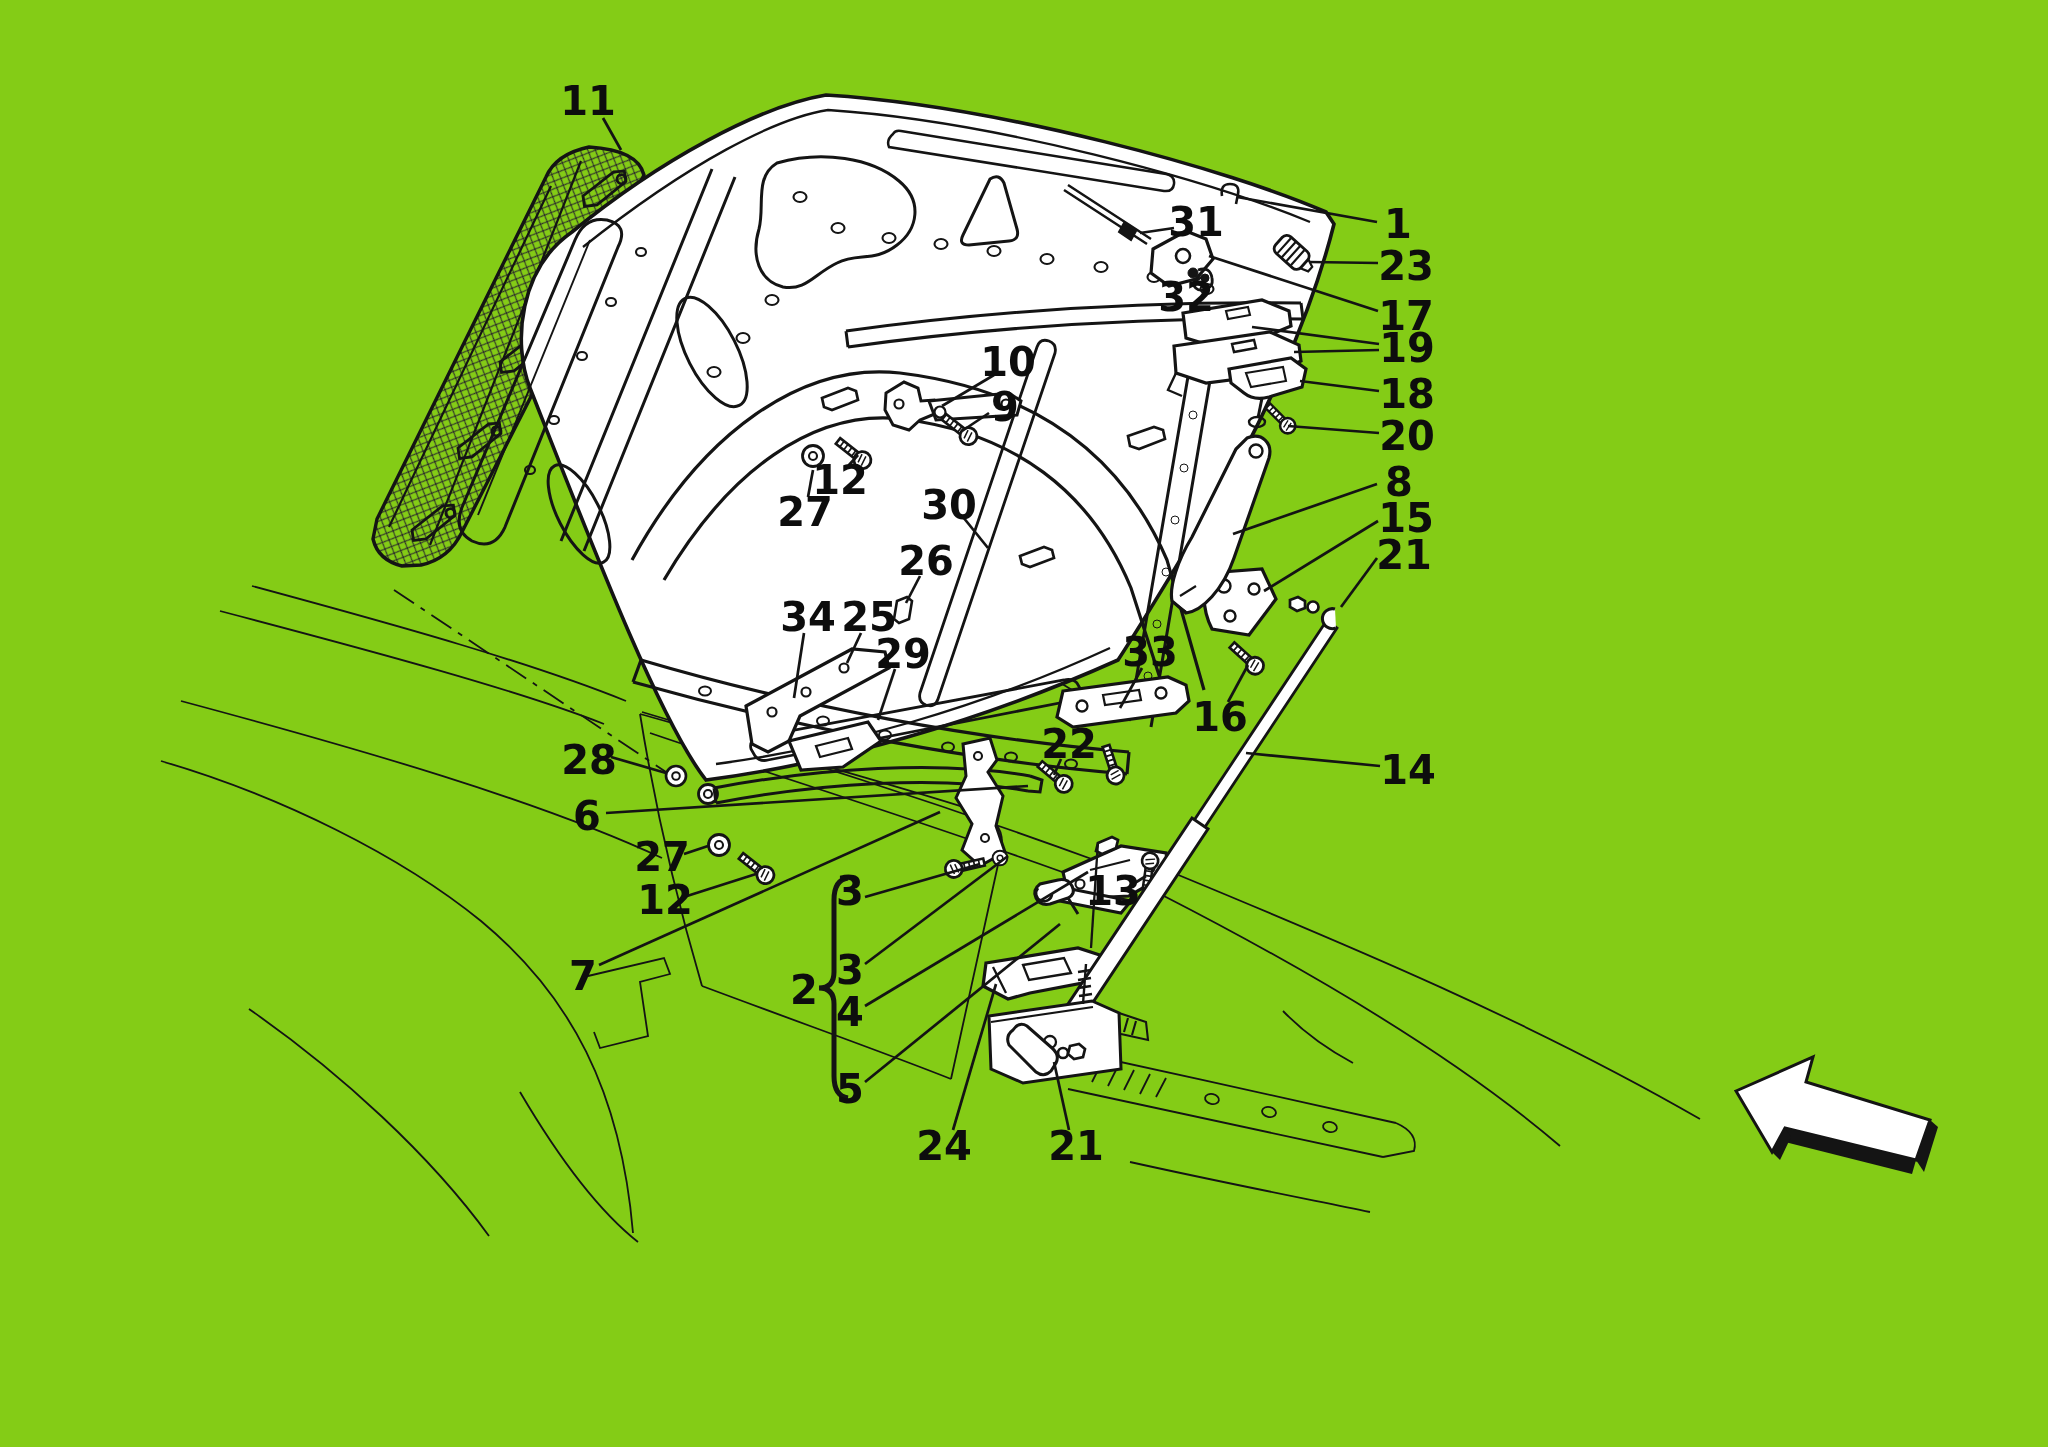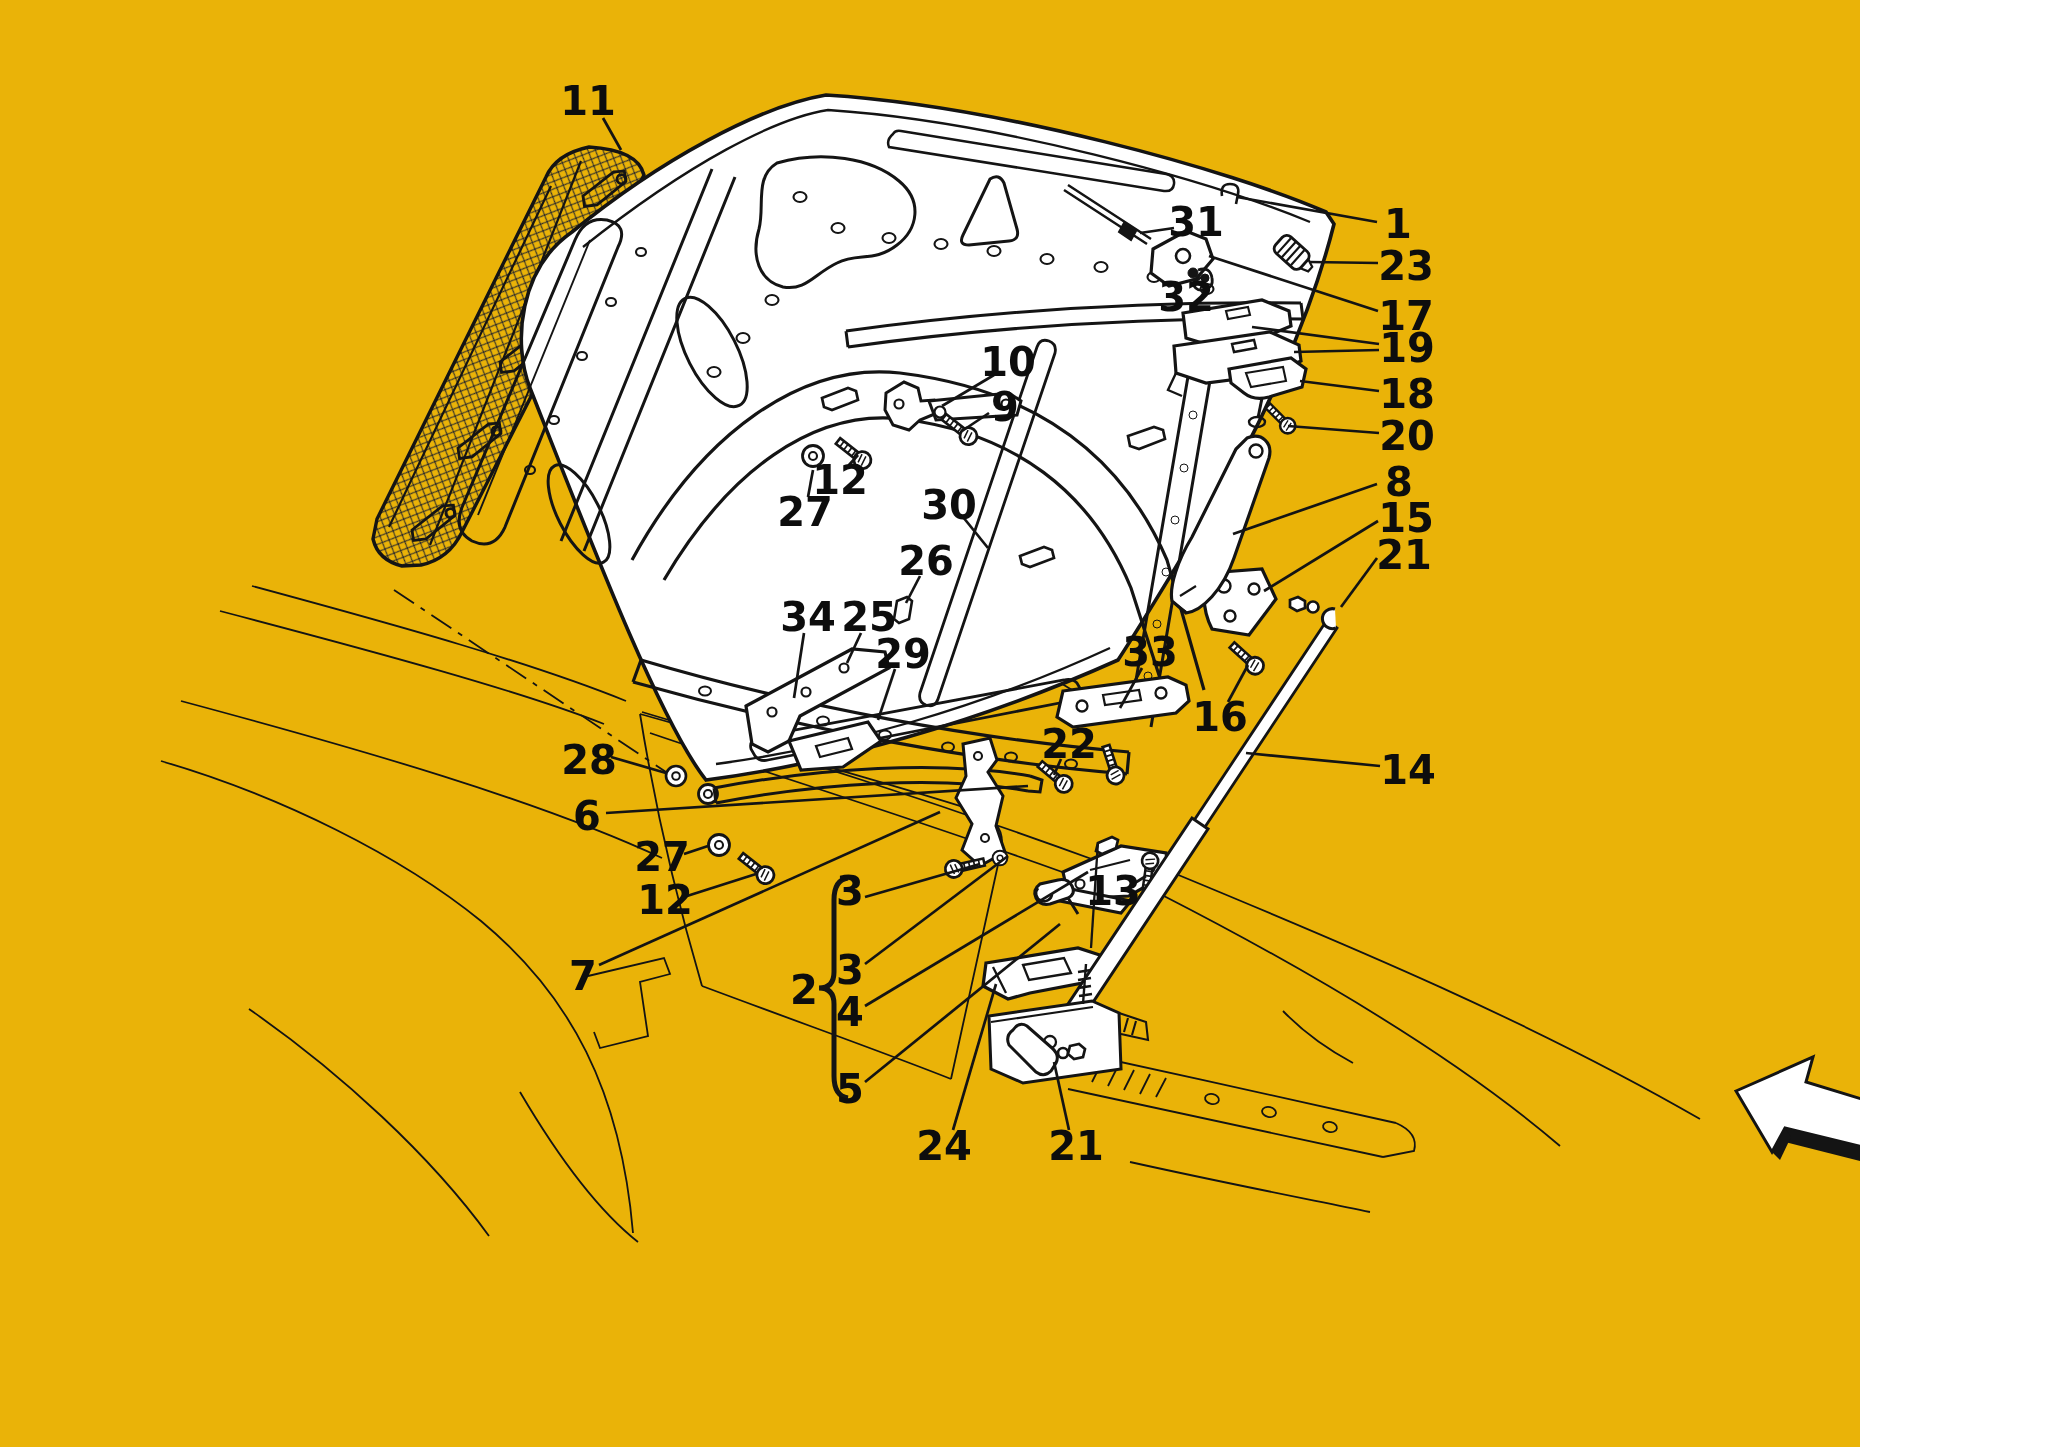--- a/index.html
+++ b/index.html
@@ -1,16 +1,16 @@
 <!DOCTYPE html>
 <html><head>
 <meta charset="utf-8">
 <style>
   html,body{margin:0;padding:0;background:#ffffff;}
-  #stage{position:relative;width:1860px;height:1447px;background:#eab308;overflow:hidden;
+  #stage{position:relative;width:2048px;height:1447px;background:#84cc16;overflow:hidden;
          font-family:"DejaVu Sans","Liberation Sans",sans-serif;text-align:right;}
   svg{position:absolute;left:0;top:0;}
   .ink{stroke:#141414;fill:none;}
   .part-label{font-weight:bold;font-size:40px;fill:#0d0d0d;}
 </style>
 </head>
 <body>
 
 <div id="stage">
 <svg width="2048" height="1447" viewBox="0 0 2048 1447">

